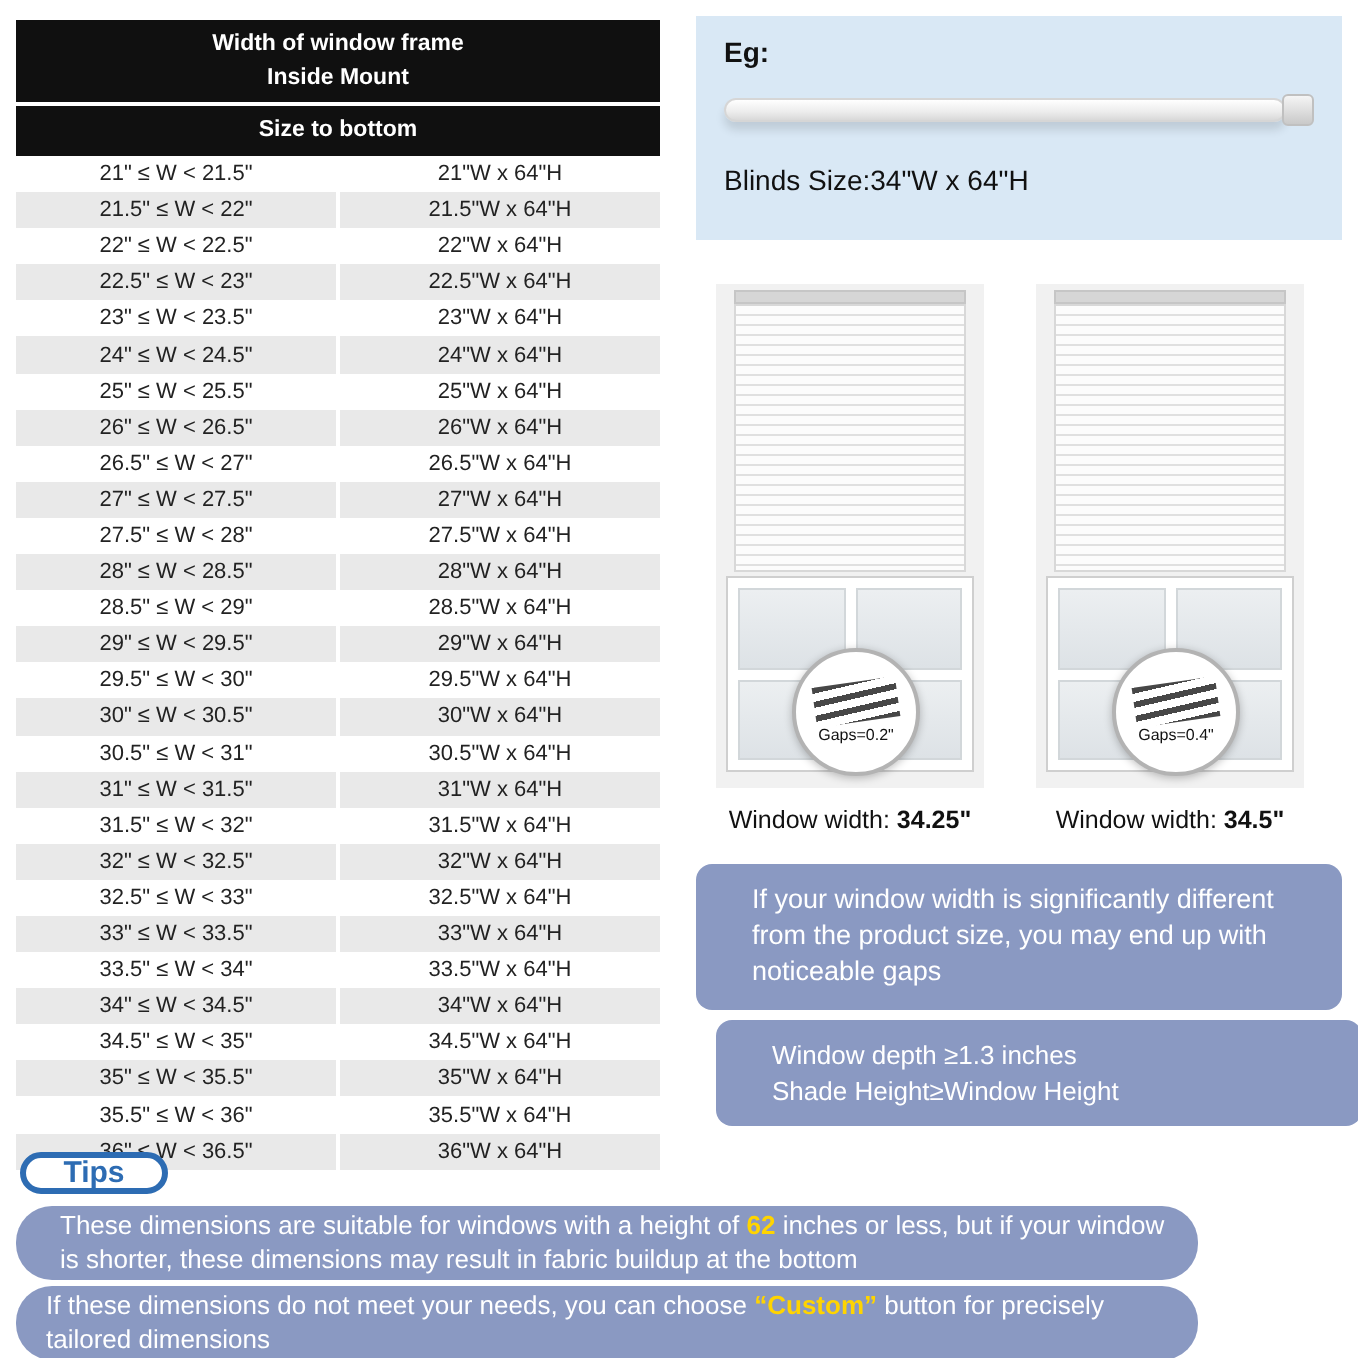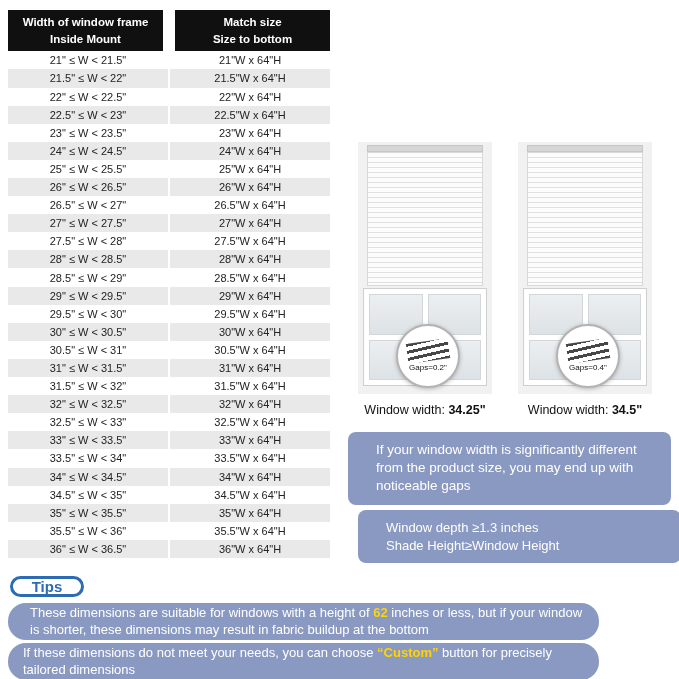--- a/index.html
+++ b/index.html
@@ -1,21 +1,21 @@
 <!DOCTYPE html>
 <html><head>
 <meta charset="utf-8">
 <style>
   * { margin:0; padding:0; box-sizing:border-box; }
   body { font-family:"Liberation Sans", sans-serif; background:#ffffff; }
   .page { position:relative; width:679px; height:679px; background:#ffffff; overflow:hidden; }
 
   
   .size-table { position:absolute; left:8px; top:10px; width:322px; }
-  .t-header { display:flex; gap:12px; }
+  .t-header { display:flex; gap:2px;flex-direction:column; }
   .t-hcell { flex:1; background:#101010; color:#ffffff; text-align:center;
              font-size:11.5px; font-weight:bold; padding:4px 0; line-height:1.45; }
   .t-row { display:flex; gap:2px; height:18.1px; }
   .t-cell { flex:1; display:flex; align-items:center; justify-content:center;
             font-size:11px; color:#222222; background:#ffffff; }
   .t-row.alt .t-cell { background:#e9e9e9; }
 
   
   .eg-box { position:absolute; left:348px; top:8px; width:323px; height:112px;
             background:#d9e8f5; padding:10px 14px; }
@@ -76,21 +76,20 @@
 
 <div class="page">
 
   <div class="size-table">
     <div class="t-header">
       <div class="t-hcell">
         <div>Width of window frame</div>
         <div>Inside Mount</div>
       </div>
       <div class="t-hcell">
-        <div>Match size</div>
         <div>Size to bottom</div>
       </div>
     </div>
     <div class="t-body">
         <div class="t-row">
           <div class="t-cell">21" ≤ W &lt; 21.5"</div>
           <div class="t-cell">21"W x 64"H</div>
         </div>
         <div class="t-row alt">
           <div class="t-cell">21.5" ≤ W &lt; 22"</div>
@@ -196,20 +195,28 @@
           <div class="t-cell">35.5" ≤ W &lt; 36"</div>
           <div class="t-cell">35.5"W x 64"H</div>
         </div>
         <div class="t-row alt">
           <div class="t-cell">36" ≤ W &lt; 36.5"</div>
           <div class="t-cell">36"W x 64"H</div>
         </div>
       </div>
   </div>
 
+  <div class="eg-box">
+    <div class="eg-label">Eg:</div>
+    <div class="rod">
+      <div class="rod-bar"></div>
+      <div class="rod-tip"></div>
+    </div>
+    <div class="eg-size">Blinds Size:34"W x 64"H</div>
+  </div>
 
   <div class="windows-row">
 
     <div class="win-card">
       <div class="photo">
         <div class="rail"></div>
         <div class="shade"></div>
         <div class="frame">
           <div class="pane"></div>
           <div class="pane"></div>

